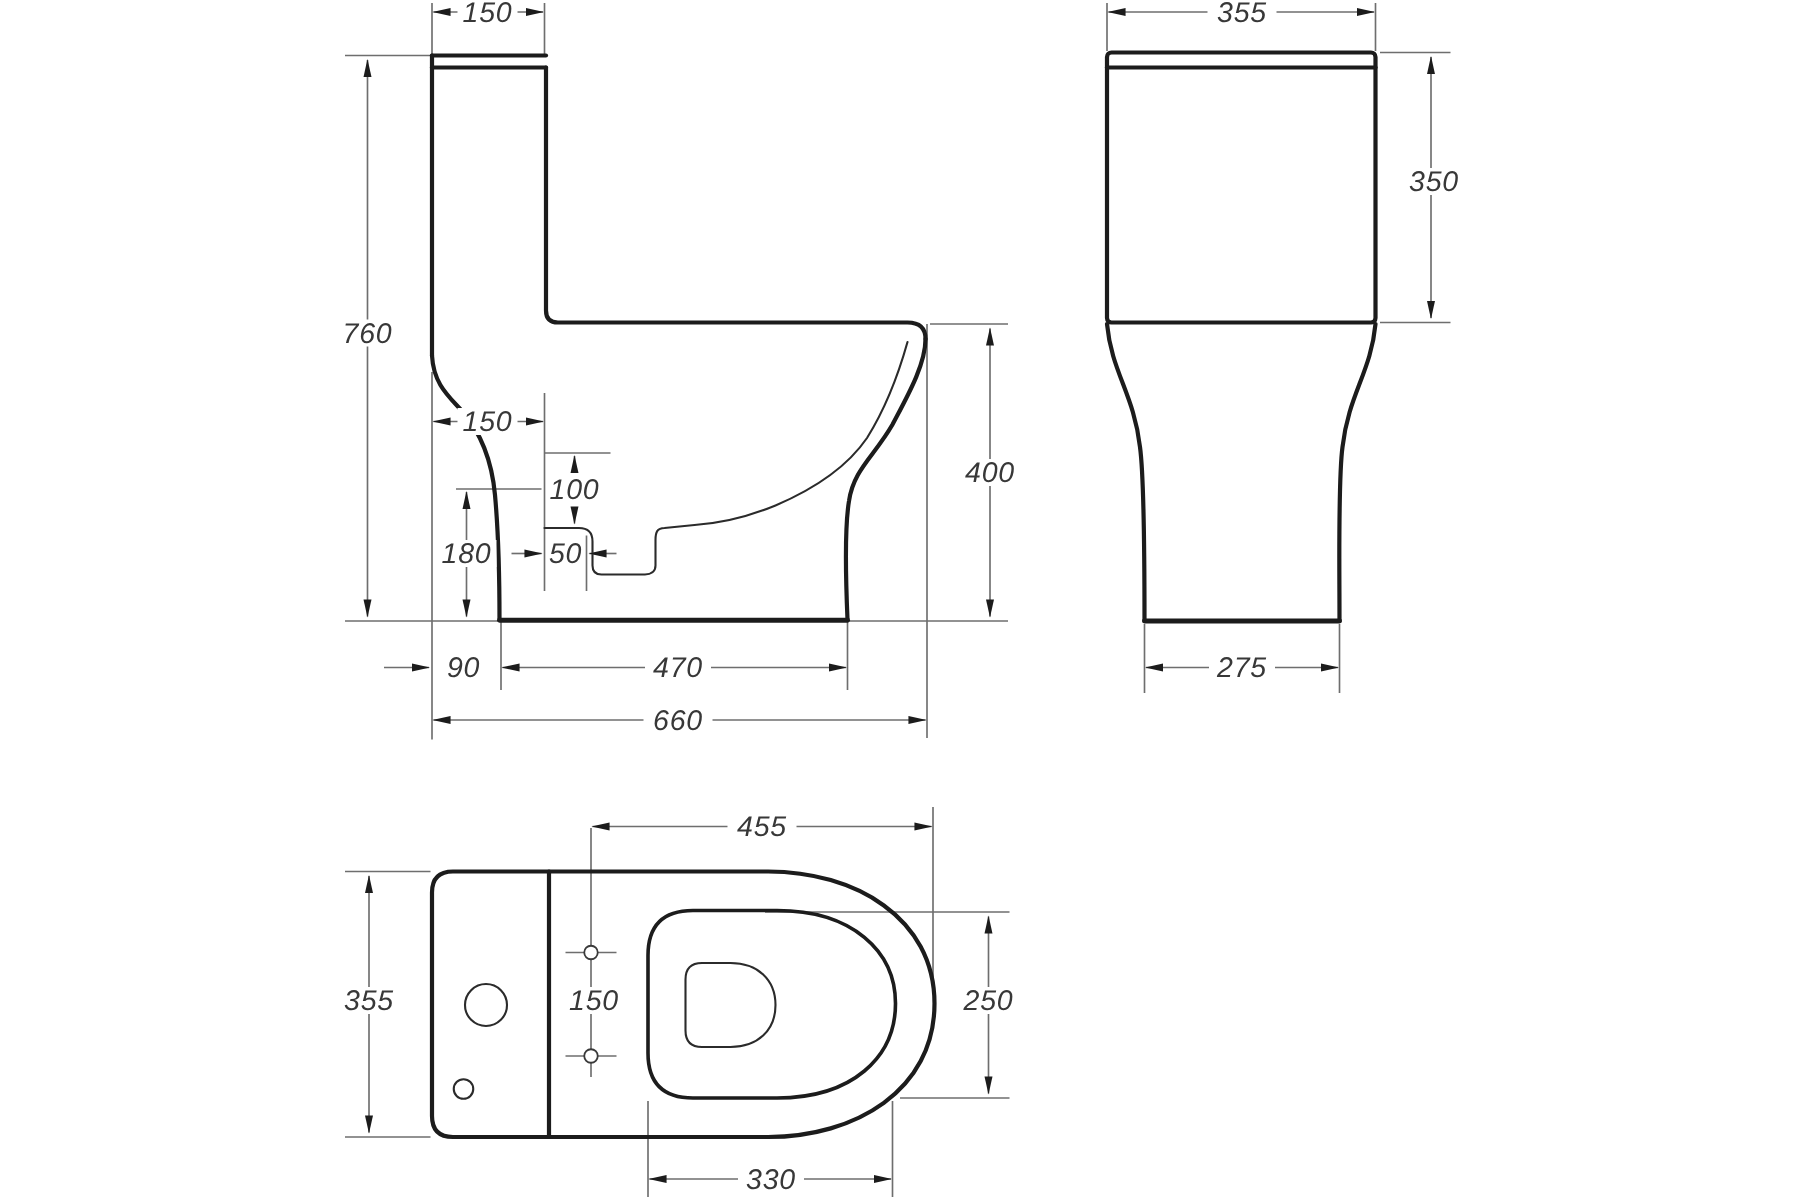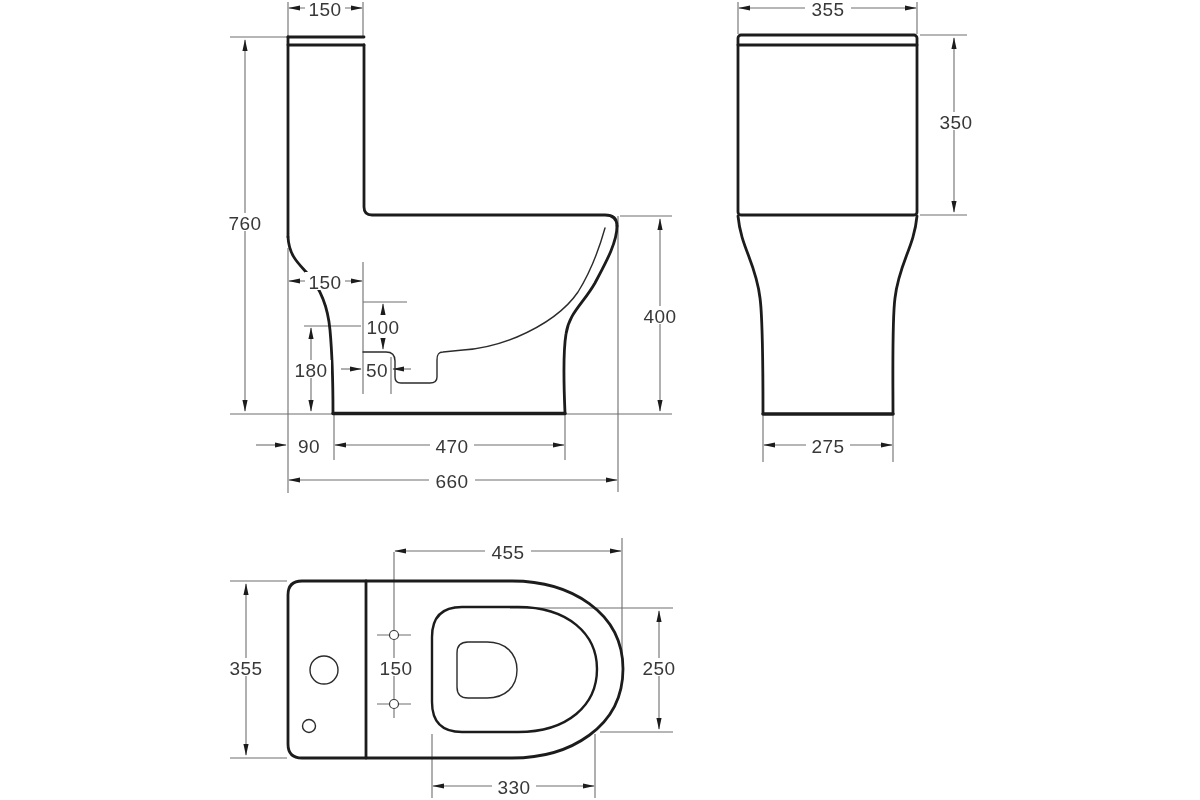--- a/index.html
+++ b/index.html
@@ -1,16 +1,16 @@
 <!DOCTYPE html>
 <html><head>
 <meta charset="utf-8">
 <style>
   html,body { margin:0; padding:0; background:#ffffff; }
-  .stage { position:relative; width:1200px; height:800px; background:#ffffff; overflow:hidden; }
+  .stage { position:relative; width:1200px; height:800px; background:#ffffff; overflow:hidden;font-style:italic; }
   svg { display:block; }
   .obj   { stroke:#1c1c1c; stroke-width:2.8; fill:none; stroke-linecap:round; stroke-linejoin:round; }
   .objh  { stroke:#1c1c1c; stroke-width:3.3; fill:none; stroke-linecap:round; }
   .objm  { stroke:#1c1c1c; stroke-width:2.4; fill:none; stroke-linejoin:round; }
   .thin  { stroke:#2b2b2b; stroke-width:1.4; fill:none; stroke-linecap:round; stroke-linejoin:round; }
   .dim   { stroke:#6e6e6e; stroke-width:1.1; fill:none; }
   .hole  { stroke:#3a3a3a; stroke-width:1.2; fill:#ffffff; }
   .lbl   { font-family:"Liberation Sans", sans-serif; font-size:19px; font-weight:500;
            fill:#383838; text-anchor:middle; dominant-baseline:central; letter-spacing:.5px; }
   .lblbg { fill:#ffffff; }

